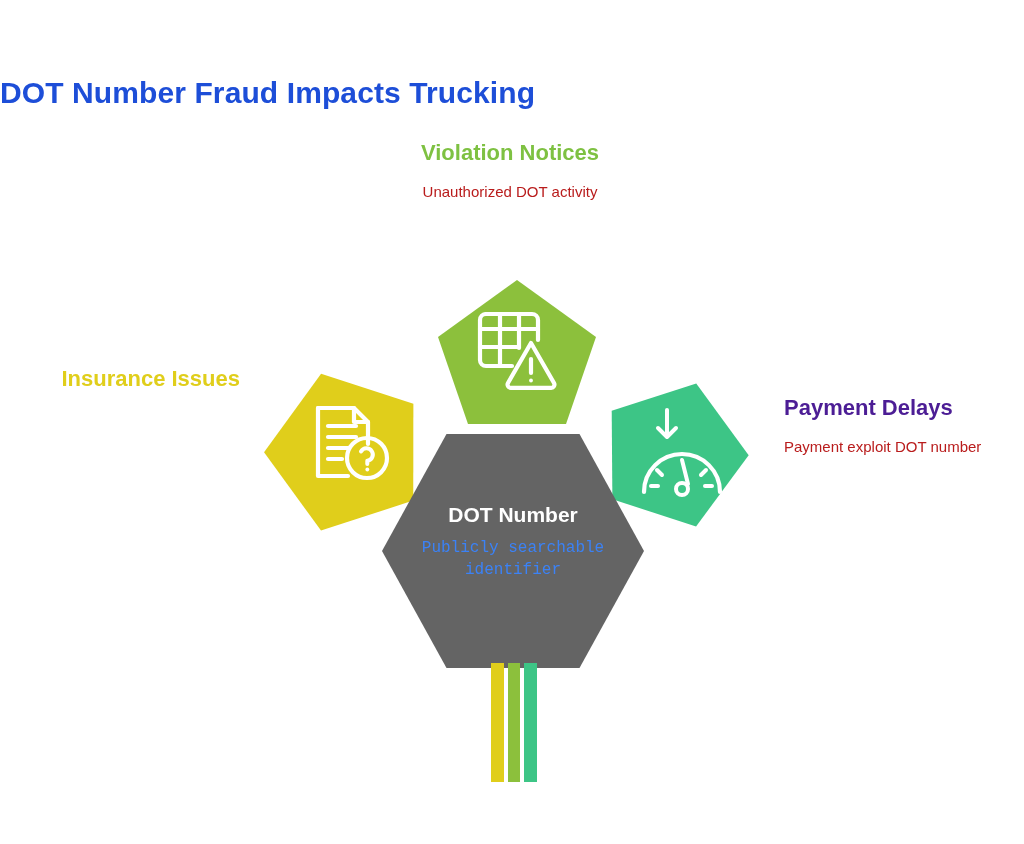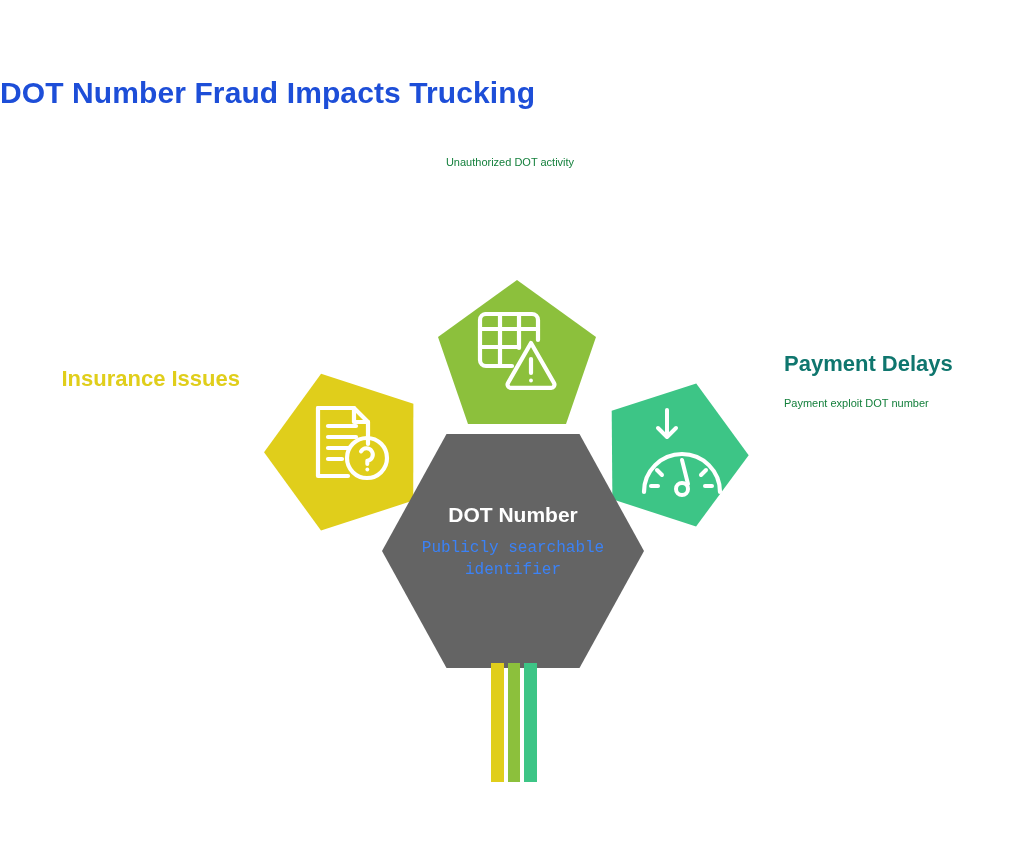--- a/index.html
+++ b/index.html
@@ -37,23 +37,23 @@
   
   .label-block {
     position: absolute;
   }
   .label-head {
     font-size: 22px;
     font-weight: bold;
     line-height: 30px;
   }
   .label-sub {
-    font-size: 11px;
+    font-size: 15px;
     font-weight: normal;
-    color: #15803d;
+    color: #b91c1c;
     line-height: 22px;
     margin-top: 13px;
   }
 
   
   .lbl-violation {
     left: 392px;
     top: 138px;
     width: 236px;
     text-align: center;
@@ -69,21 +69,21 @@
   }
   .lbl-insurance .label-head { color: #e0ce1b; }
 
   
   .lbl-payment {
     left: 784px;
     top: 349px;
     width: 210px;
     text-align: left;
   }
-  .lbl-payment .label-head { color: #0f766e; }
+  .lbl-payment .label-head { color: #4c1d95; margin-top: 44px; }
 
   
   .stage {
     position: absolute;
     left: 0;
     top: 0;
     width: 1024px;
     height: 844px;
     padding-left: 36px;
   }
@@ -212,20 +212,21 @@
 
     <div class="stripes">
       <div class="stripe" style="background:#e0ce1b;"></div>
       <div class="stripe" style="background:#8cc03c;"></div>
       <div class="stripe" style="background:#3dc586;"></div>
     </div>
 
   </div>
 
   <div class="label-block lbl-violation">
+    <div class="label-head">Violation Notices</div>
     <div class="label-sub">Unauthorized DOT activity</div>
   </div>
 
   <div class="label-block lbl-insurance">
     <div class="label-head">Insurance Issues</div>
   </div>
 
   <div class="label-block lbl-payment">
     <div class="label-head">Payment Delays</div>
     <div class="label-sub">Payment exploit DOT number</div>

